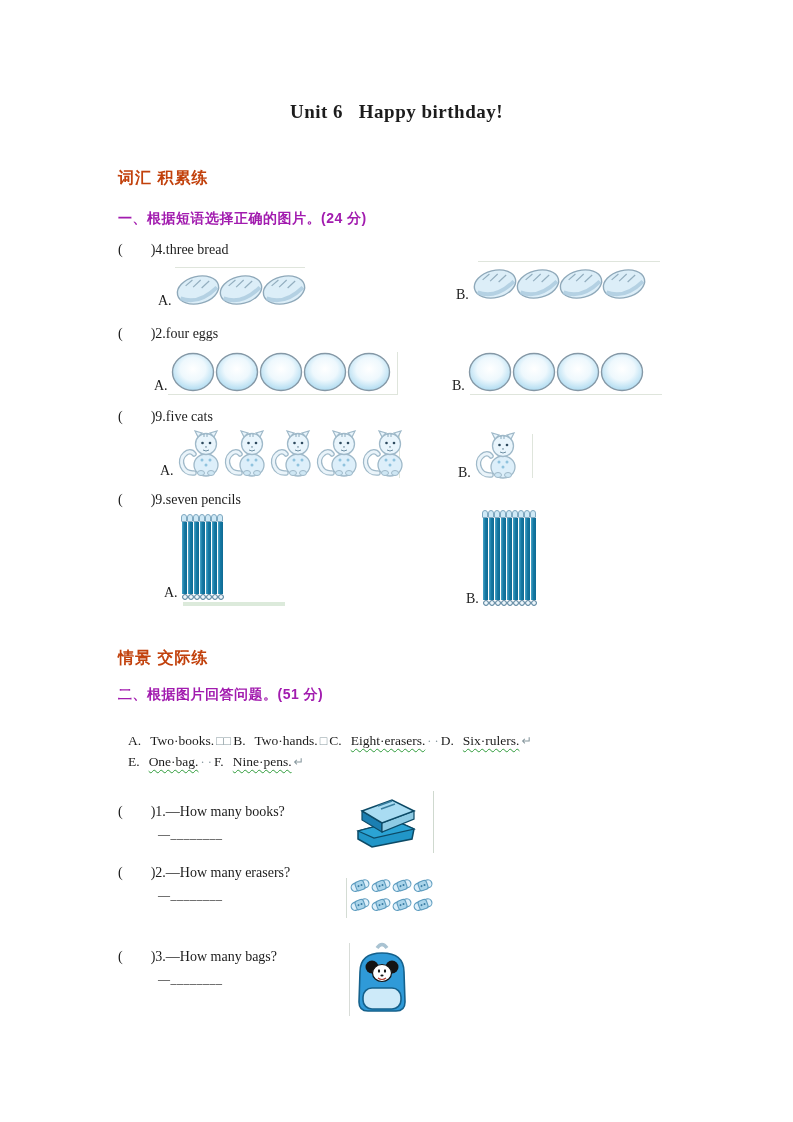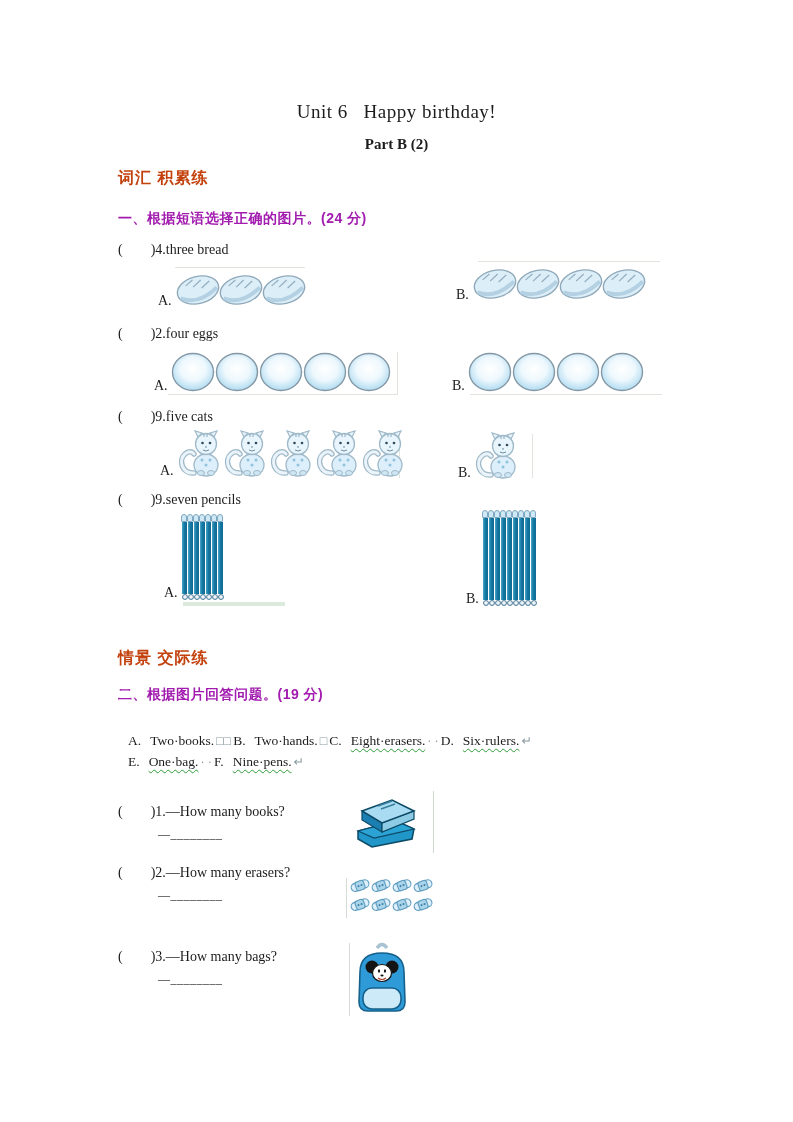--- a/index.html
+++ b/index.html
@@ -1,21 +1,21 @@
 <!DOCTYPE html>
 <html><head>
 <meta charset="utf-8">
 <style>
   html,body{margin:0;padding:0;background:#ffffff;}
   #page{position:relative;width:793px;height:1122px;background:#ffffff;overflow:hidden;
         font-family:"Liberation Serif",serif;color:#1c1c1c;}
   .abs{position:absolute;}
   .center{left:0;width:100%;text-align:center;}
   .pre{white-space:pre;}
-  .title{top:101px;font-size:19px;font-weight:normal;letter-spacing:.5px;}
+  .title{top:101px;font-size:19px;font-weight:bold;letter-spacing:.5px;}
   .subtitle{top:136px;font-size:15px;font-weight:bold;}
   .cnhead{font-family:"Liberation Sans","DejaVu Sans",sans-serif;font-size:16px;font-weight:600;letter-spacing:1px;color:#c2410c;text-align:right;}
   .instr{font-family:"Liberation Sans","DejaVu Sans",sans-serif;font-size:14px;font-weight:600;letter-spacing:.5px;color:#a21caf;}
   .qtext{font-size:14px;white-space:pre;}
   .imgrow{display:flex;align-items:flex-end;}
   .optlabel{font-size:14px;line-height:1.1;margin-right:3px;}
   .icons{display:flex;align-items:flex-end;}
   .icons.overlap > * + *{margin-left:-3px;}
   
   .bundle{display:flex;align-items:flex-end;}
@@ -36,21 +36,20 @@
   .blank{font-size:12px;letter-spacing:.5px;}
   .eraser-grid{display:grid;grid-template-columns:repeat(4,20px);grid-auto-rows:19px;gap:0 1px;}
   .edge{position:absolute;background:#dfe5dc;}
 </style>
 </head>
 <body>
 
 <div id="page">
 
   <div class="abs center title pre">Unit 6   Happy birthday!</div>
-  <div class="abs center subtitle">Part B (2)</div>
 
   <div class="abs cnhead" style="left:118px;top:168px">词汇 积累练</div>
   <div class="abs instr" style="left:118px;top:210px">一、根据短语选择正确的图片。(24 分)</div>
 
   <div class="abs qtext" style="left:118px;top:242px">(        )4.three bread</div>
   <div class="abs edge" style="left:175px;top:267px;width:130px;height:1px"></div>
   <div class="abs edge" style="left:478px;top:261px;width:182px;height:1px"></div>
   <div class="abs imgrow" style="left:158px;top:268px">
     <span class="optlabel">A.</span>
     <span class="icons overlap">
@@ -333,21 +332,21 @@
         <span class="pencil"></span>
         <span class="pencil"></span>
         <span class="pencil"></span>
         <span class="pencil"></span>
         <span class="pencil"></span>
         <span class="pencil"></span>
       </span>
   </div>
 
   <div class="abs cnhead" style="left:118px;top:648px">情景 交际练</div>
-  <div class="abs instr" style="left:118px;top:686px">二、根据图片回答问题。(19 分)</div>
+  <div class="abs instr" style="left:118px;top:686px">二、根据图片回答问题。(51 分)</div>
 
   <div class="abs optline" style="left:128px;top:730px"><span class="opt"><span class="lbl">A.</span><span>Two·books.</span><span class="mk">□□</span></span><span class="opt"><span class="lbl">B.</span><span>Two·hands.</span><span class="mk">□</span></span><span class="opt"><span class="lbl">C.</span><span class="wavy">Eight·erasers.</span><span class="mk">· ·</span></span><span class="opt"><span class="lbl">D.</span><span class="wavy">Six·rulers.</span><span class="mk">↵</span></span></div>
 
   <div class="abs optline" style="left:128px;top:751px"><span class="opt"><span class="lbl">E.</span><span class="wavy">One·bag.</span><span class="mk">· ·</span></span><span class="opt"><span class="lbl">F.</span><span class="wavy">Nine·pens.</span><span class="mk">↵</span></span></div>
 
   <div class="abs qtext" style="left:118px;top:804px">(        )1.—How many books?</div>
   <div class="abs blank pre" style="left:158px;top:827px">—________</div>
   <div class="abs edge" style="left:433px;top:791px;width:1px;height:62px;background:#cfd9cf"></div>
   <div class="abs" style="left:348px;top:791px">
     <svg width="76" height="62" viewBox="0 0 76 62">

